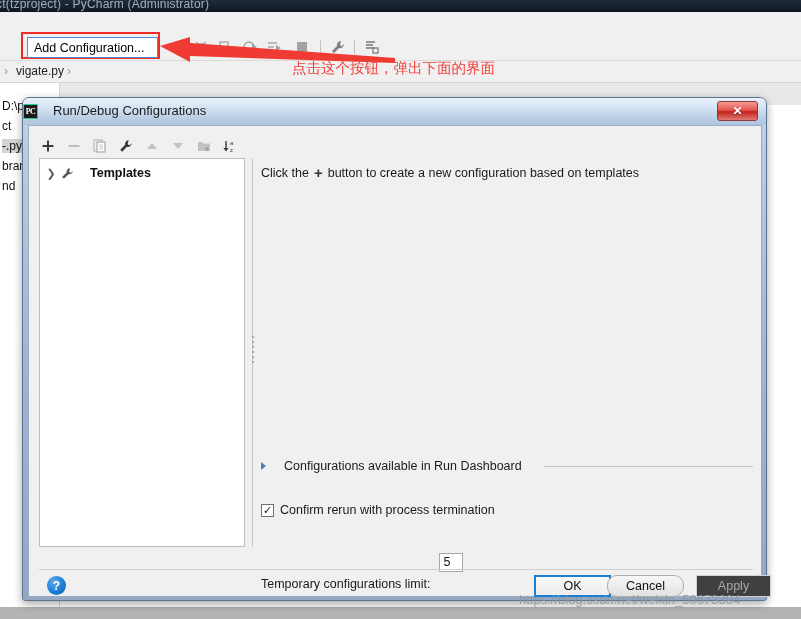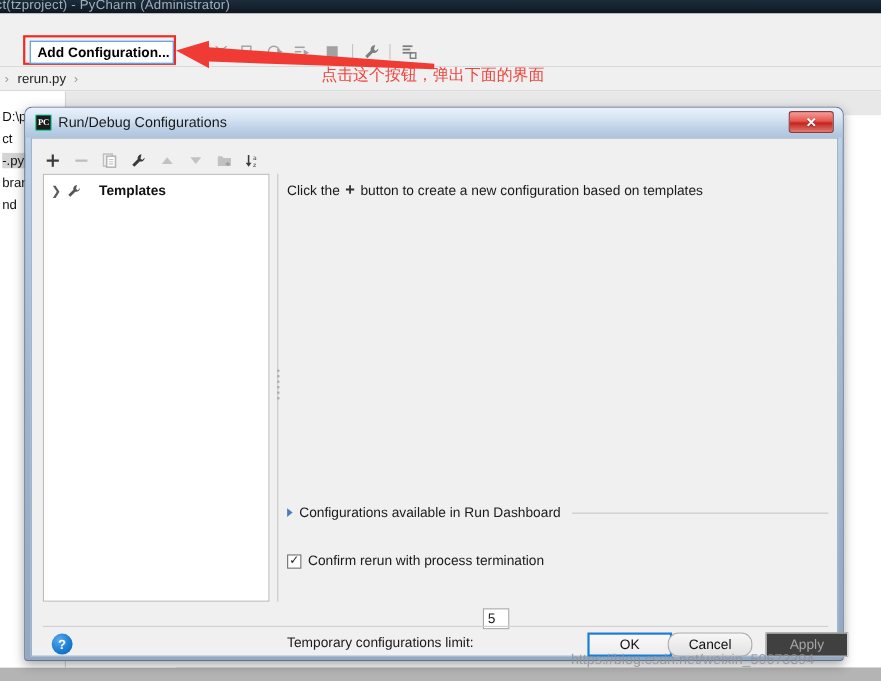--- a/index.html
+++ b/index.html
@@ -46,21 +46,20 @@
     opacity: .45;
   }
   .tb-sep {
     position: absolute; top: 8px; width: 1px; height: 14px; background: #c4c4c4;
   }
 
   
   .addcfg-wrap {
     position: absolute; left: 21px; top: 32px; width: 139px; height: 27px;
     border: 2px solid #ee2b24;
-    font-weight: bold;
   }
   .addcfg-box {
     position: absolute; left: 4px; top: 3px; width: 131px; height: 21px;
     border: 1px solid #4a90d9; background: #ffffff;
     display: flex; align-items: center;
   }
   .addcfg-label {
     font-size: 12.5px; color: #000; padding-left: 6px; white-space: nowrap;
   }
 
@@ -118,21 +117,21 @@
     border: 1px solid #5d7491;
     border-radius: 7px 7px 3px 3px;
     box-shadow: 0 3px 10px rgba(0,0,0,.35);
   }
   .dialog-titlebar {
     position: absolute; left: 0; top: 0; width: 743px; height: 27px;
     border-radius: 6px 6px 0 0;
     background: linear-gradient(180deg,#eaf2fb 0%, #d3e2f2 40%, #bdd0e6 70%, #aec4de 100%);
   }
   .pc-icon {
-    position: absolute; left: 9px; top: 6px; width: 15px; height: 15px;
+    position: absolute; left: 0; top: 6px; width: 15px; height: 15px;
     background: #1b1b1b; border: 1.5px solid #21d39b; border-radius: 1px;
     color: #ffffff; font-size: 8px; font-weight: bold;
     display: flex; align-items: center; justify-content: center;
     font-family: Liberation Serif, serif; letter-spacing: -0.5px;
   }
   .dialog-title {
     position: absolute; left: 30px; top: 5px;
     font-size: 13px; color: #1a1a1a; white-space: nowrap;
   }
   .btn-close {
@@ -186,21 +185,21 @@
   
   .hint-text {
     position: absolute; left: 232px; top: 39px;
     font-size: 12.5px; color: #1a1a1a; white-space: nowrap;
     display: flex; align-items: center; gap: 5px;
   }
   .hint-plus { font-size: 15px; font-weight: bold; color: #333; line-height: 1; }
 
   .rundash-row {
     position: absolute; left: 232px; top: 332px; width: 492px; height: 16px;
-    display: flex; align-items: center; gap: 6px;
+    display: flex; align-items: center; gap: 18px;
   }
   .rundash-tri {
     width: 0; height: 0; border-left: 5px solid #4a7ebb;
     border-top: 4px solid transparent; border-bottom: 4px solid transparent;
   }
   .rundash-label { font-size: 12.5px; color: #1a1a1a; white-space: nowrap; }
   .rundash-rule { flex: 1; height: 1px; background: #c6c6c6; margin-left: 4px; }
 
   .confirm-row {
     position: absolute; left: 232px; top: 377px;
@@ -308,21 +307,21 @@
   </div>
 
   <div class="addcfg-wrap">
     <div class="addcfg-box">
       <span class="addcfg-label">Add Configuration...</span>
     </div>
   </div>
 
   <div class="breadcrumbs">
     <span class="crumb-arrow" style="left:4px; top:3px">›</span>
-    <span class="crumb" style="left:16px; top:3px">rerun.py</span>
+    <span class="crumb" style="left:16px; top:3px">vigate.py</span>
     <span class="crumb-arrow" style="left:67px; top:3px">›</span>
   </div>
 
   <div class="ide-editor-bg"></div>
   <div class="ide-left-panel">
     <span class="ide-left-line" style="top:16px; left:2px">D:\p</span>
     <span class="ide-left-line" style="top:36px; left:2px">ct</span>
     <span class="ide-left-line sel" style="top:56px; left:2px">-.py</span>
     <span class="ide-left-line" style="top:76px; left:2px">brar</span>
     <span class="ide-left-line" style="top:96px; left:2px">nd</span>

